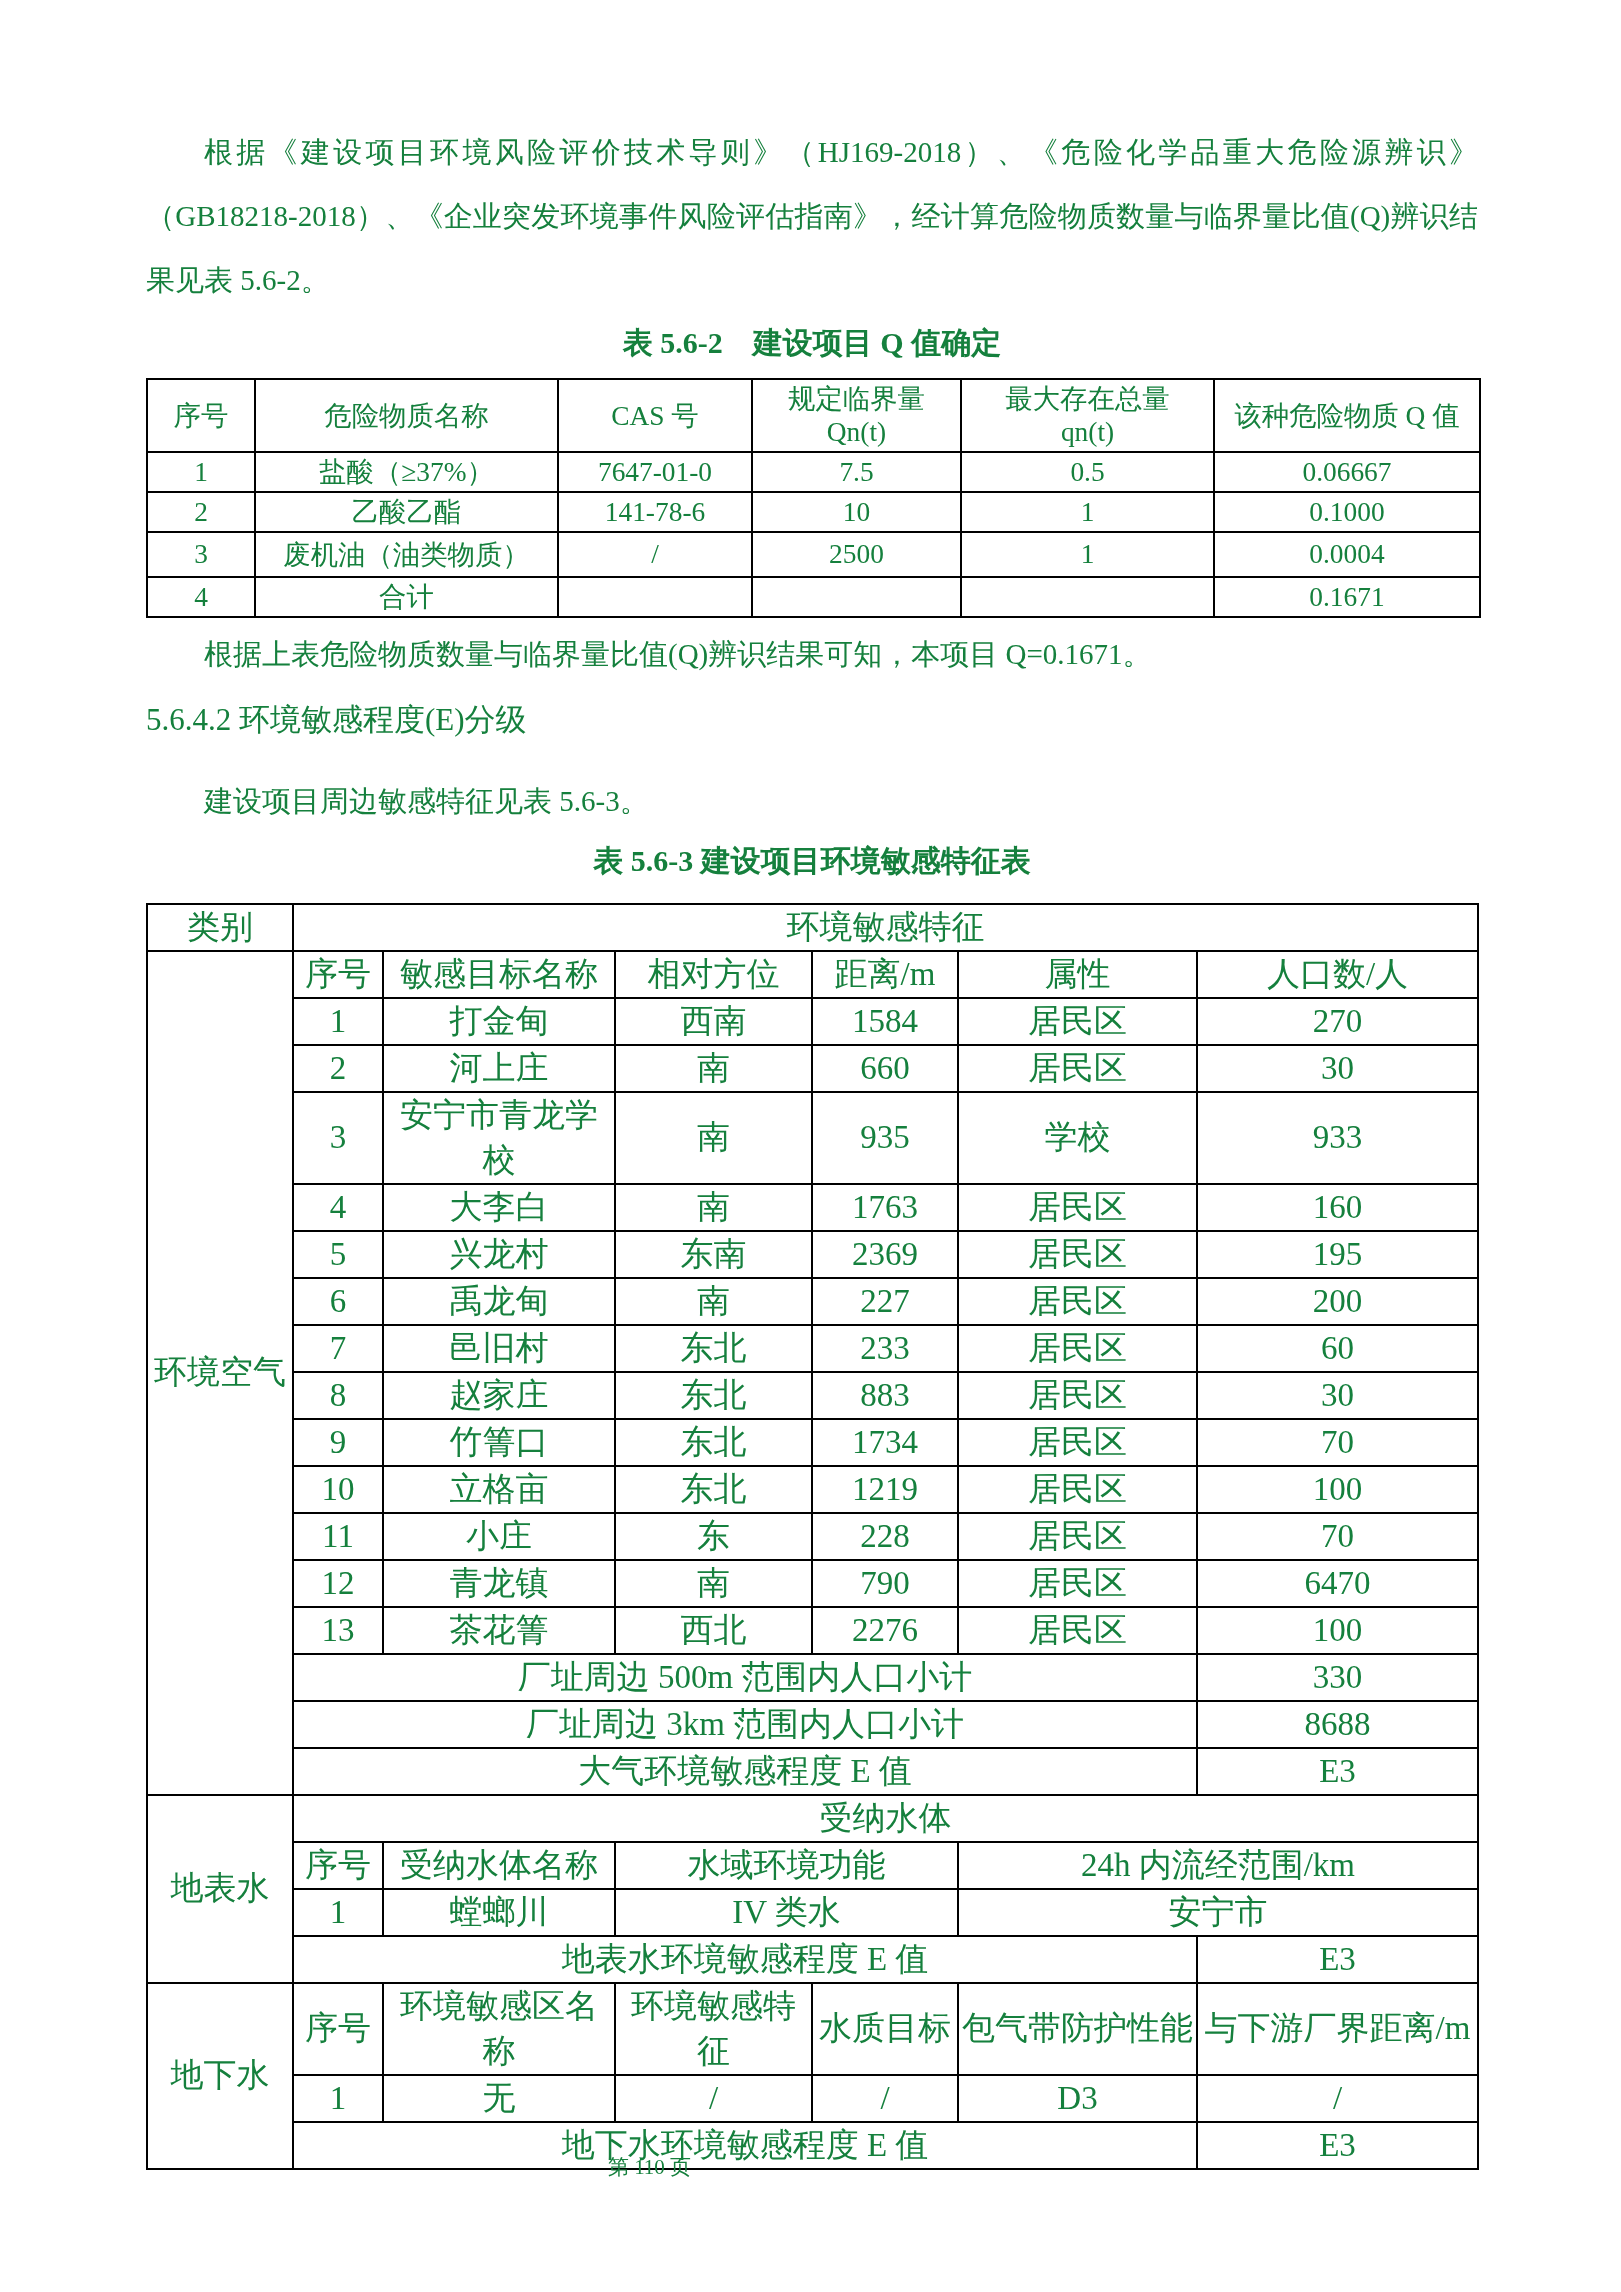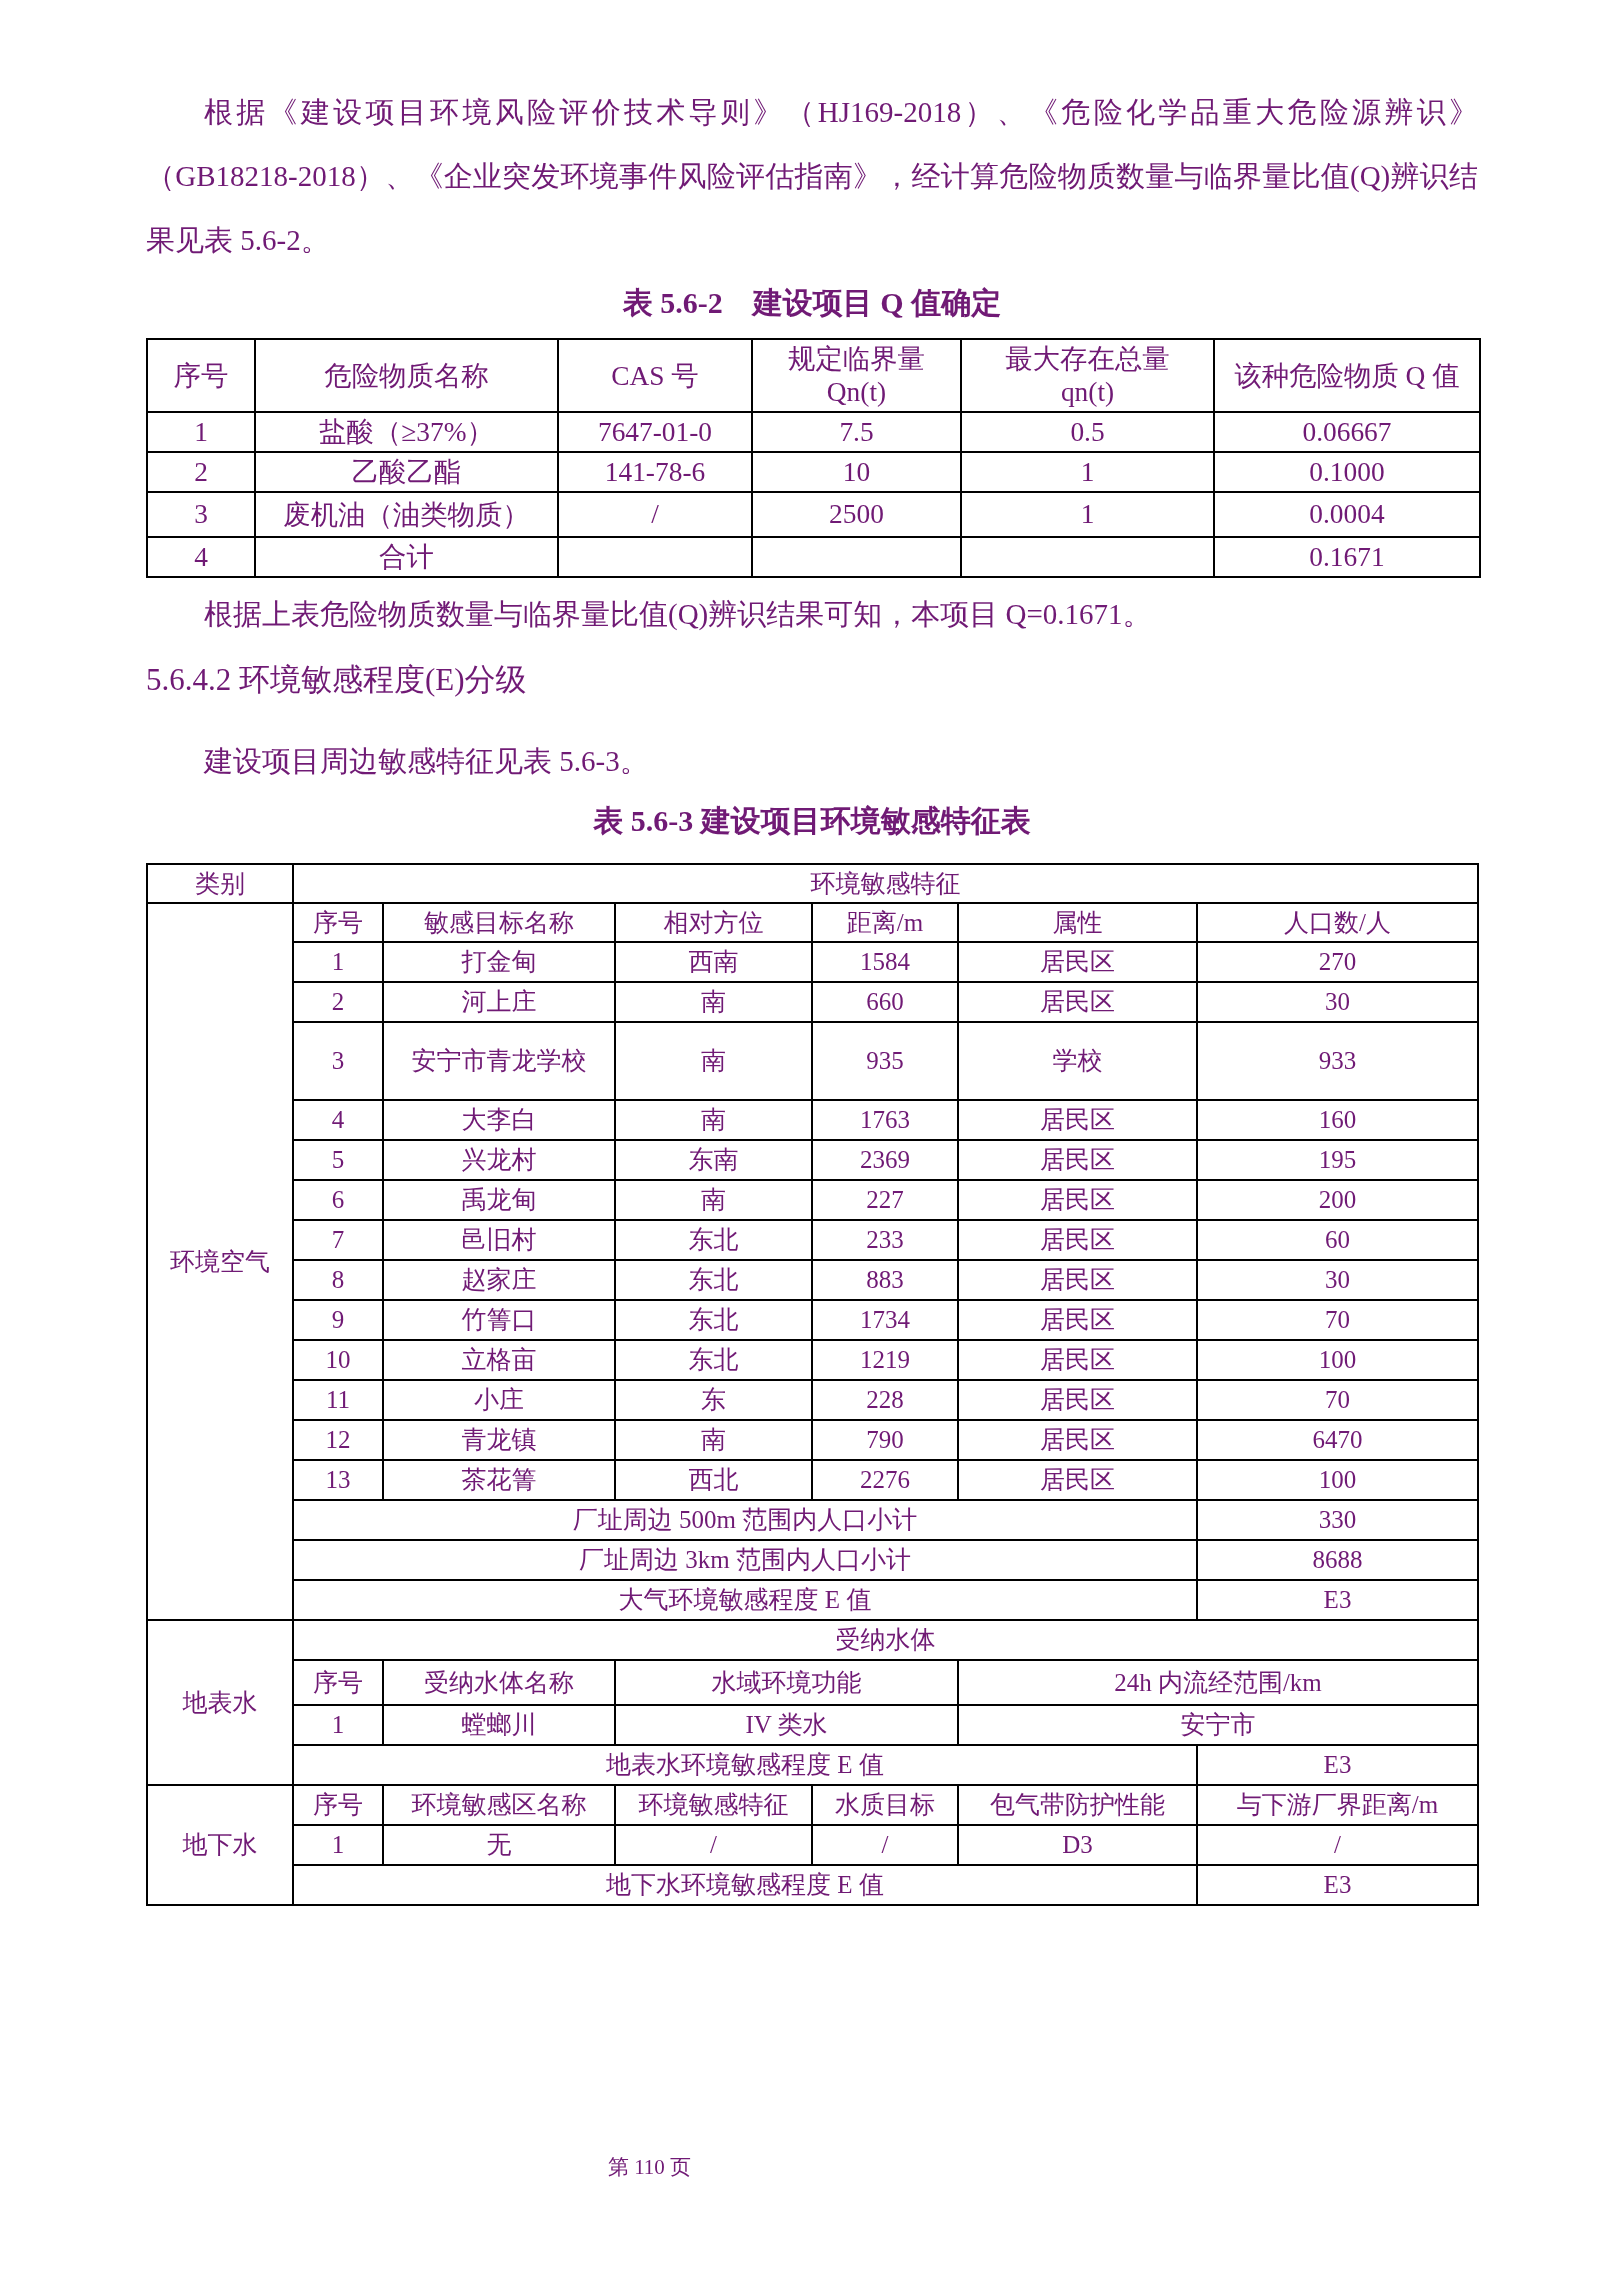--- a/index.html
+++ b/index.html
@@ -2,24 +2,24 @@
 <html><head>
 <meta charset="utf-8">
 <style>
   html, body { margin: 0; padding: 0; background: #808080; }
   .page {
     position: relative;
     width: 1621px;
     height: 2293px;
     margin: 0 auto;
     background: #ffffff;
-    color: #701a75;
+    color: #15803d;
     font-family: "Liberation Serif", "DejaVu Serif", serif;
     box-sizing: border-box;
-    padding: 80px 143px 0 146px;
+    padding: 120px 143px 0 146px;
     overflow: hidden;
   }
   .para {
     font-size: 29px;
     line-height: 64px;
     text-align: justify;
     text-indent: 2em;
     margin: 0;
   }
   .table-title {
@@ -34,21 +34,21 @@
     font-weight: normal;
     line-height: 43px;
     margin: 11.8px 0 0 0;
   }
   table {
     border-collapse: collapse;
     table-layout: fixed;
     width: 1332px;
   }
   #table-q { margin-top: 15.7px; font-size: 27.4px; }
-  #table-env { margin-top: 21.6px; font-size: 25px; }
+  #table-env { margin-top: 21.6px; font-size: 33px; }
   td, th {
     border: 2px solid #000;
     text-align: center;
     vertical-align: middle;
     padding: 0 2px;
     font-weight: normal;
     overflow: hidden;
     word-break: break-all;
   }
   table { border: 2.9px solid #000; }

